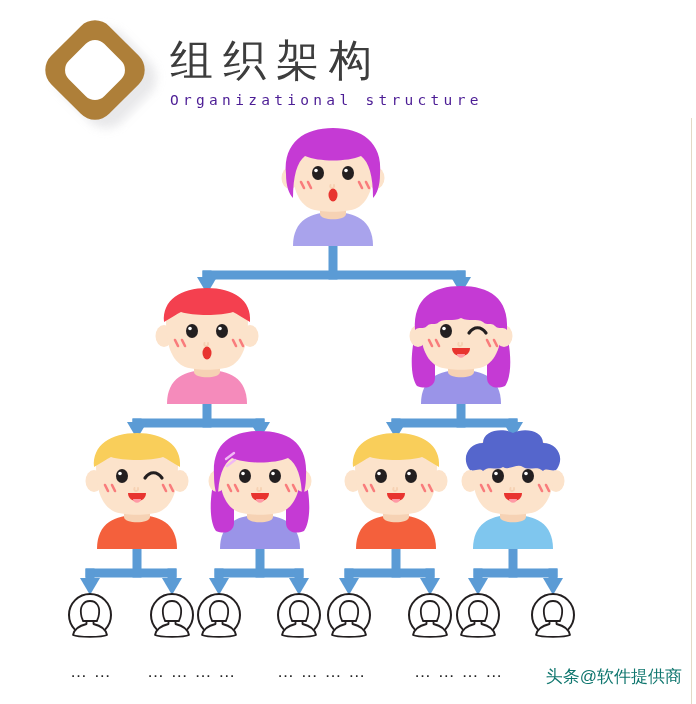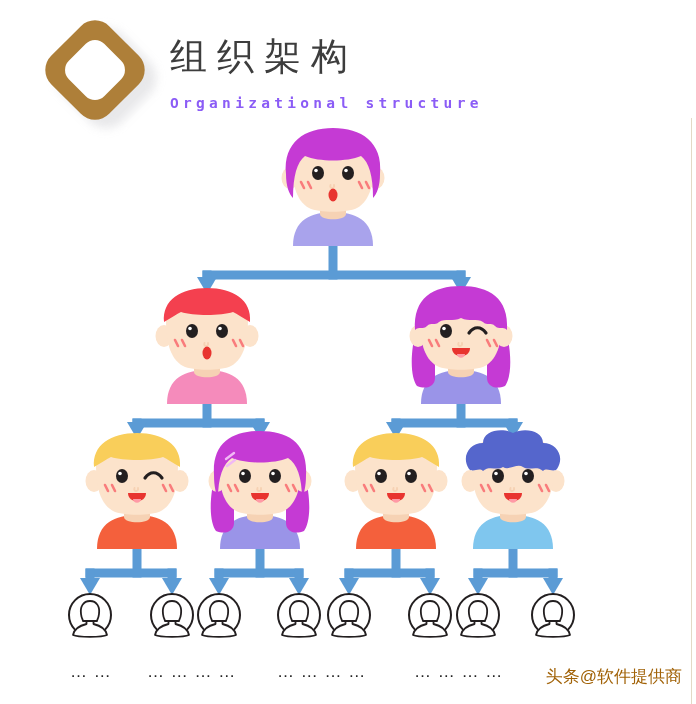--- a/index.html
+++ b/index.html
@@ -62,34 +62,34 @@
     color: #1a1a1a;
     font-family: "Liberation Sans", sans-serif;
     font-weight: 400;
     letter-spacing: -1px;
   }
   #title-block {
     position: absolute;
     left: 170px; top: 36px;
   }
   #page-title {
-    font-size: 37px;
+    font-size: 43px;
     color: #3d3d3d;
     letter-spacing: 10px;
     font-family: "Liberation Serif", "DejaVu Serif", serif;
     line-height: 1.15;
     white-space: nowrap;
   }
   #page-subtitle {
-    margin-top: 16px;
+    margin-top: 7px;
     font-size: 14.5px;
-    color: #8b5cf6;
+    color: #4c1d95;
     letter-spacing: 4.3px;
     font-family: "DejaVu Sans Mono", "Liberation Mono", monospace;
-    font-weight: 700;
+    font-weight: 400;
     white-space: nowrap;
   }
 
   
   #right-edge-line {
     position: absolute;
     right: 4px; top: 118px;
     width: 1px; height: 586px;
     background: #e3d9c6;
   }
@@ -111,21 +111,21 @@
     font-family: "Liberation Sans", sans-serif;
     white-space: nowrap;
     line-height: 1;
   }
 
   
   #watermark {
     position: absolute;
     right: 14px; bottom: 16px;
     font-size: 17px;
-    color: #a16207;
+    color: #0f766e;
     font-family: "Liberation Sans", sans-serif;
     white-space: nowrap;
   }
 </style>
 </head>
 <body>
 
 <div id="header">
 
   <div id="badge-wrap">

